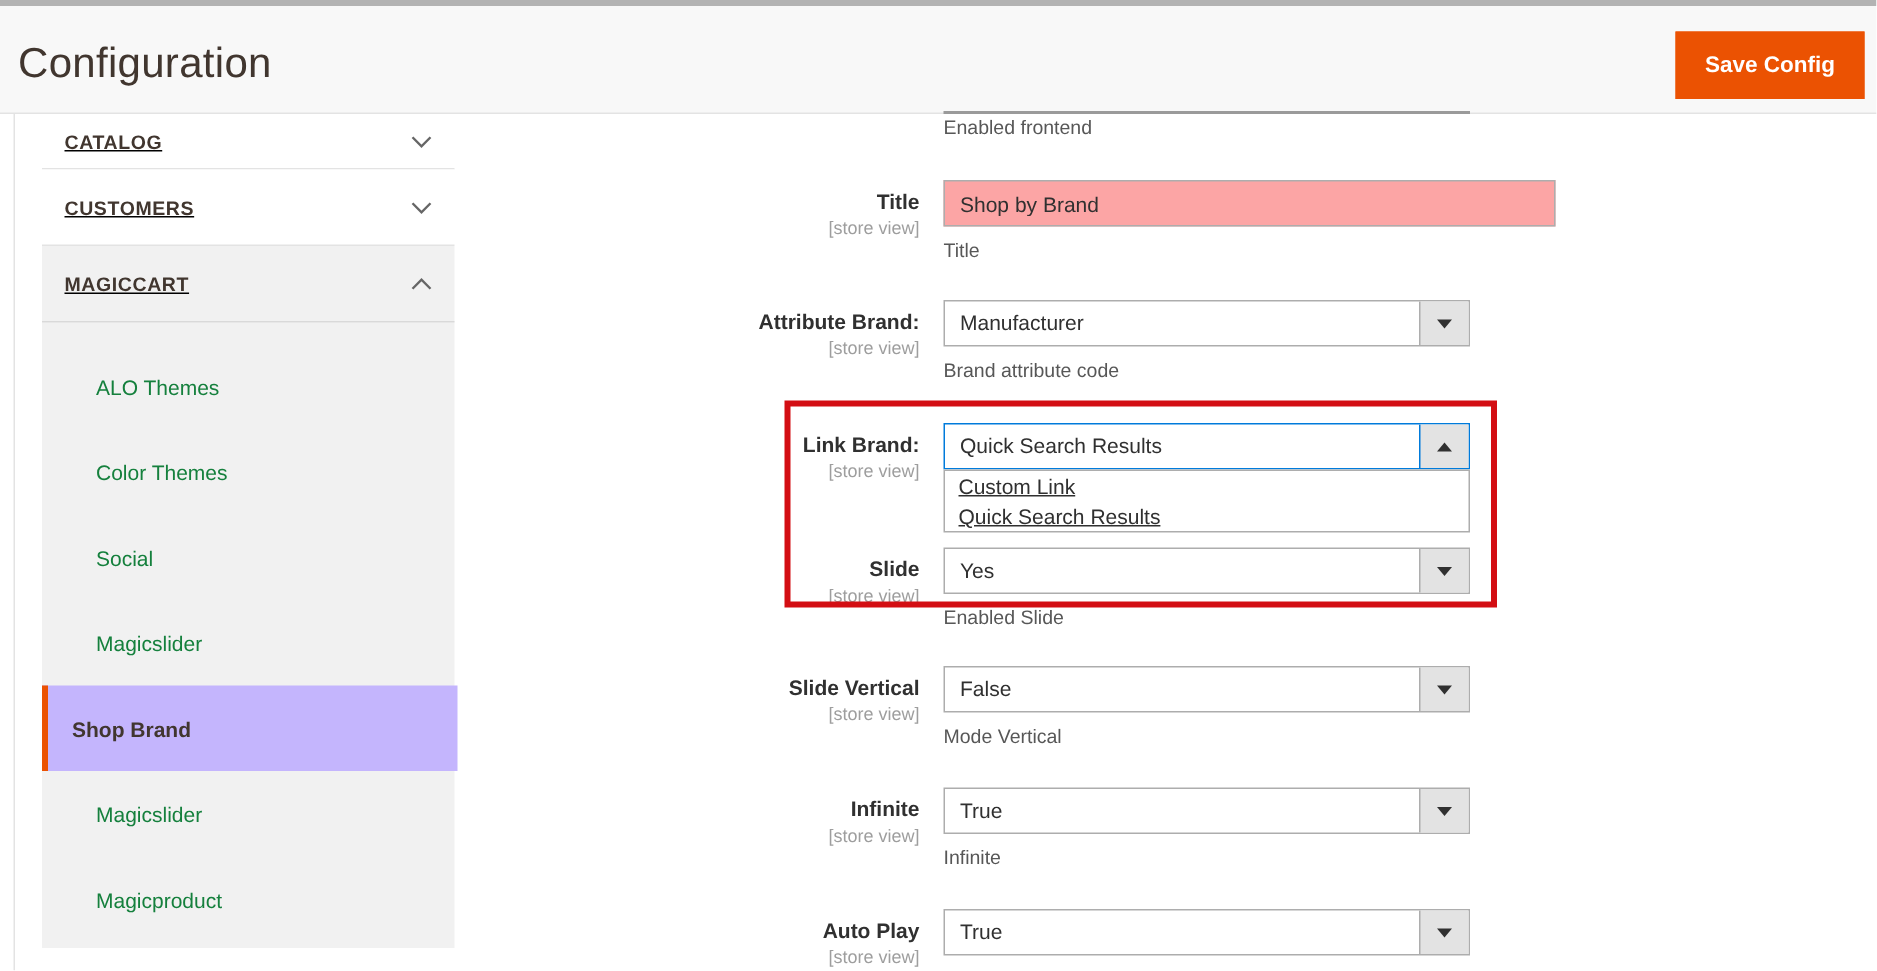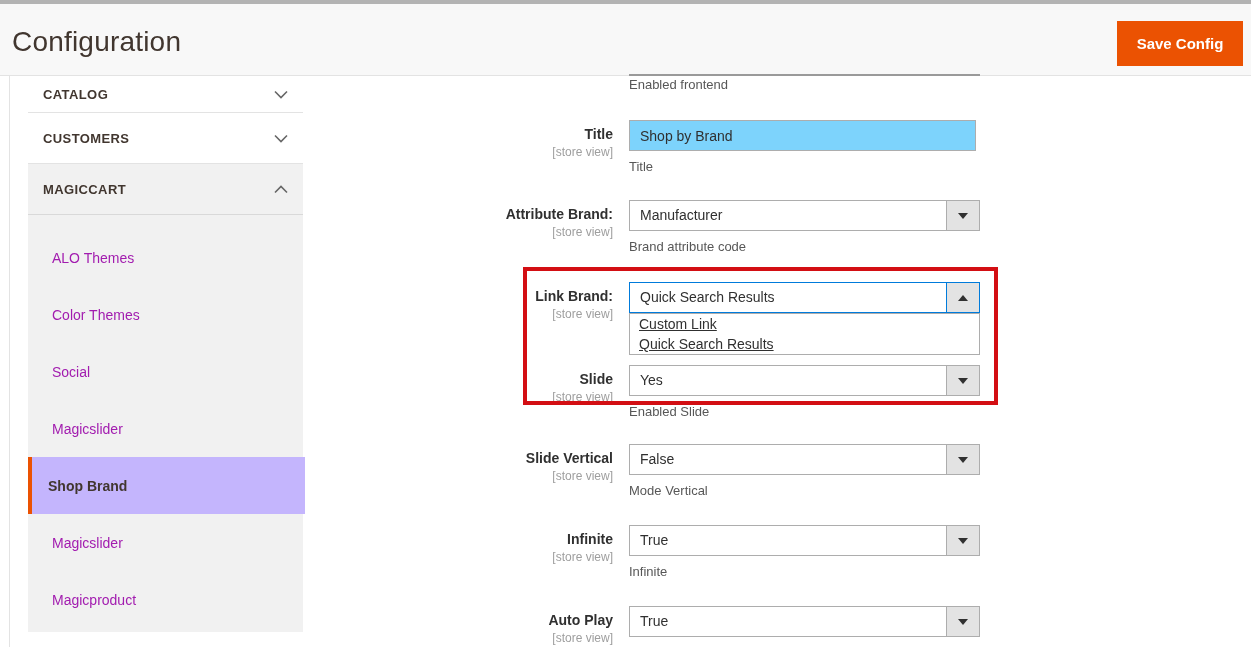--- a/index.html
+++ b/index.html
@@ -18,28 +18,28 @@
   .save-btn { position:absolute; left:1117px; top:17px; width:126px; height:45px;
     background:#eb5202; color:#fff; font-size:15px; font-weight:700;
     display:flex; align-items:center; justify-content:center; cursor:pointer;
     font-family:inherit; border:1px solid #eb5202; }
 
   .left-rule { position:absolute; left:9px; top:76px; width:1px; height:571px; background:#e3e3e3; }
 
   
   .sidebar { position:absolute; left:28px; top:77px; width:275px; }
   .acc-head { position:relative; height:51px; background:#fff; border-bottom:1px solid #e3e3e3;
-    display:flex; align-items:center; padding:16px 15px; cursor:pointer; }
+    display:flex; align-items:center; padding:16px 15px; cursor:pointer;text-decoration:underline; }
   .acc-head.first { height:36px; }
   .acc-head.open { background:#f1f1f1; border-bottom:1px solid #d9d9d9; }
   .acc-label { font-size:13px; font-weight:700; color:#41362f; letter-spacing:.4px; }
   .acc-chevron { margin-left:auto; display:flex; align-items:center; }
   .sub-list { background:#f1f1f1; padding-top:14px; height:417px; }
   .sub-item { position:relative; height:57px; display:flex; align-items:center;
-    padding-left:24px; font-size:14px; color:#a21caf; cursor:pointer; }
+    padding-left:36px; font-size:14px; color:#15803d; cursor:pointer; }
   .sub-item.active { background:#c4b5fd; color:#41362f; font-weight:700;
     border-left:4px solid #eb5202; padding-left:16px; width:277px; }
 
   
   .form-area { position:absolute; left:0; top:0; width:1251px; height:647px; }
   .peek-line { position:absolute; left:629px; top:74px; width:351px; height:2px; background:#9a9a9a; }
   .top-comment { position:absolute; left:629px; top:77px; font-size:13px; color:#575757; }
   .row { position:absolute; left:0; width:1000px; height:60px; }
   .lbl-col { position:absolute; left:0; top:0; width:613px; text-align:right; }
   .lbl { display:block; margin-top:6px; font-size:14px; font-weight:700; color:#303030; }
@@ -49,23 +49,23 @@
   .fld.focused { border-color:#007bdb; }
   .fld-text { flex:1; font-size:14px; color:#303030; line-height:29px; padding-left:10px;
     white-space:nowrap; overflow:hidden; }
   .fld-btn { width:33px; background:#e3e3e3; border-left:1px solid #adadad;
     display:flex; align-items:center; justify-content:center; cursor:pointer; }
   .fld.focused .fld-btn { border-left-color:#007bdb; }
   .tri-down { width:0; height:0; border-left:5px solid transparent; border-right:5px solid transparent;
     border-top:6px solid #303030; }
   .tri-up { width:0; height:0; border-left:5px solid transparent; border-right:5px solid transparent;
     border-bottom:6px solid #303030; }
-  input.text-input { position:absolute; left:629px; top:0; width:347px; height:31px;
+  input.text-input { position:absolute; left:629px; top:0; width:408px; height:31px;
     border:1px solid #adadad; font-size:14px; color:#303030; padding:0 10px;
-    font-family:inherit; background:#7dd3fc; }
+    font-family:inherit; background:#fca5a5; }
   .comment { position:absolute; left:629px; top:39px; font-size:13px; color:#575757; }
 
   
   .dd-list { position:absolute; left:629px; top:313px; width:351px; background:#fff;
     border:1px solid #adadad; z-index:5; }
   .dd-item { height:20px; line-height:20px; font-size:14px; color:#303030; padding-left:9px;
     cursor:pointer; white-space:nowrap; overflow:hidden;text-decoration:underline; }
   .dd-item.selected { background:#2e8fe8; color:#fff; }
 
   

